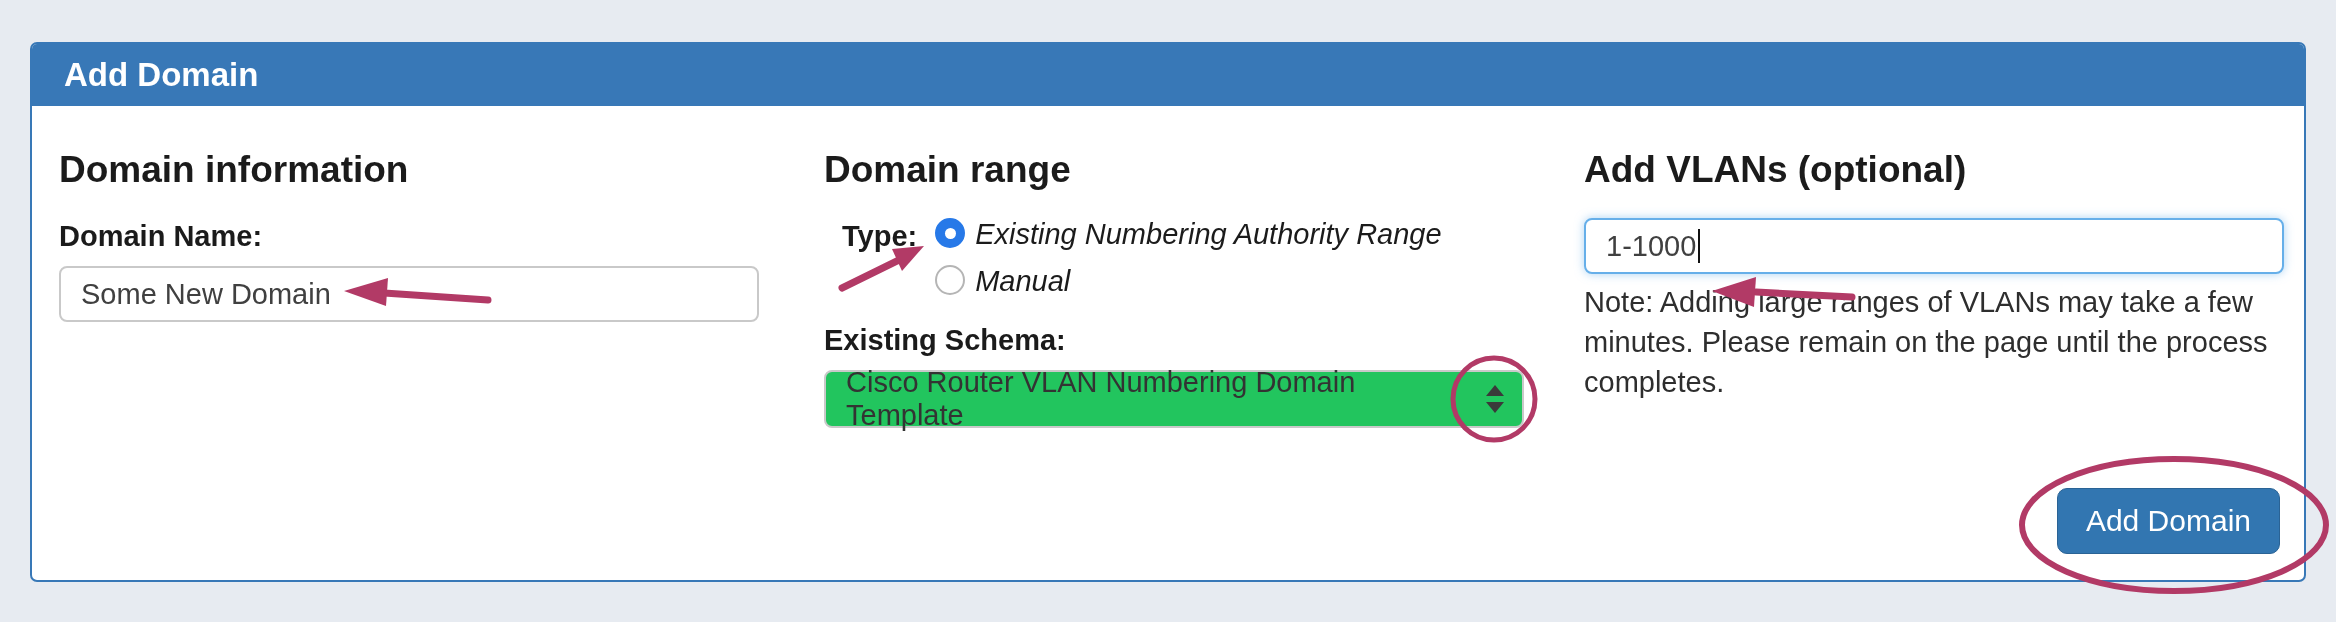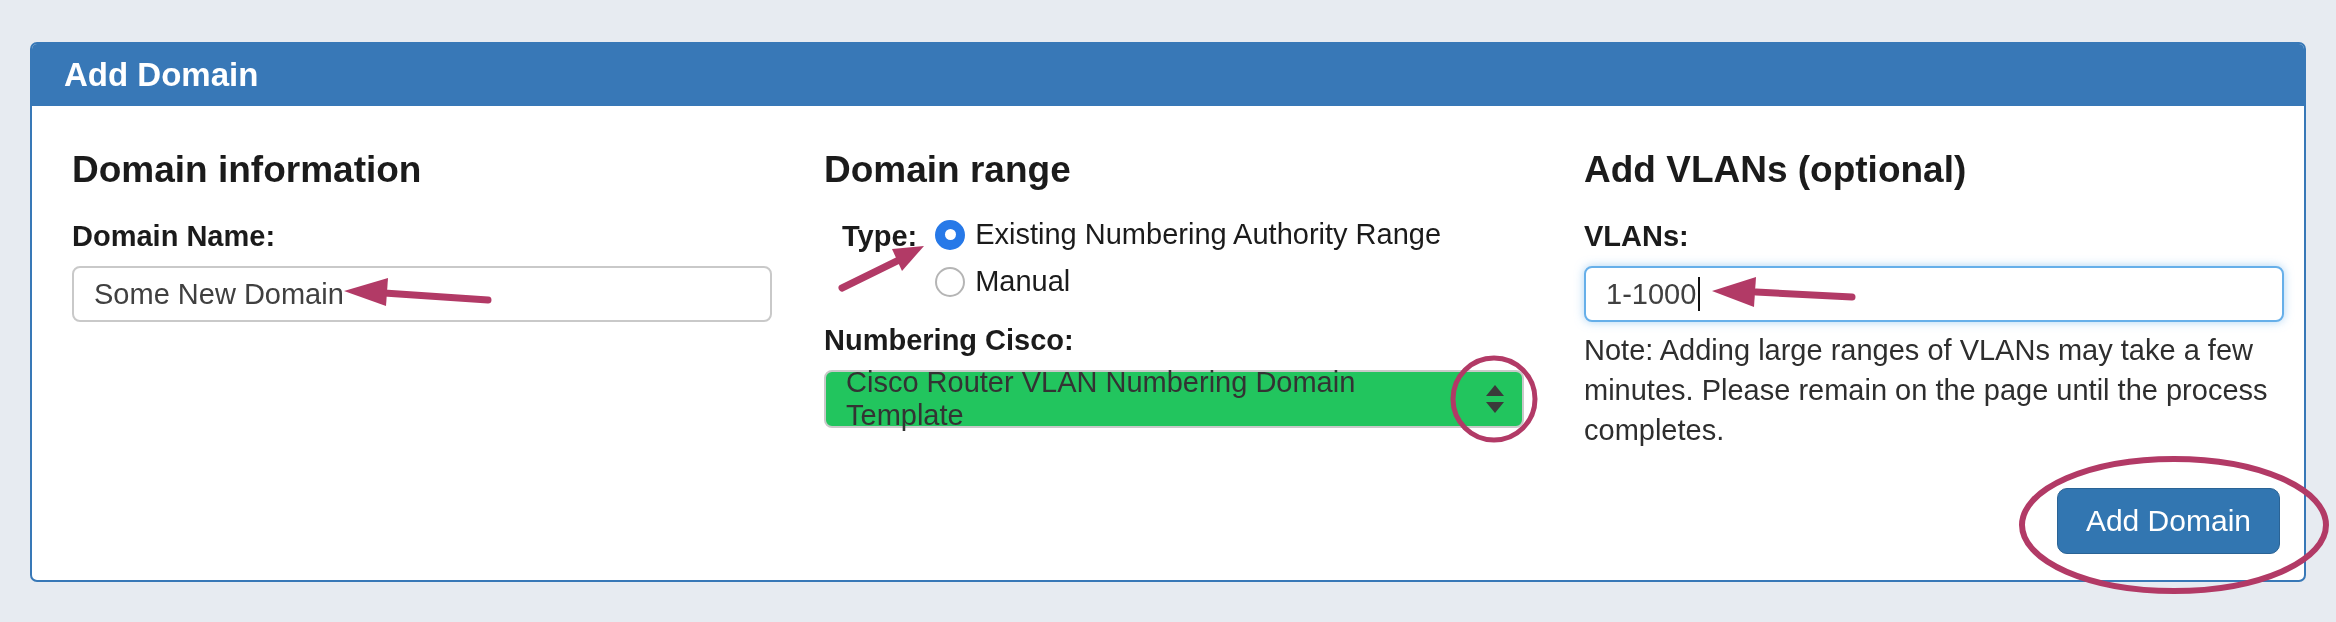--- a/index.html
+++ b/index.html
@@ -22,21 +22,21 @@
   .panel-header {
     height: 62px;
     background: var(--header-blue, #3878b7);
     display: flex; align-items: center;
     padding-left: 32px;
     color: #fff;
     font-size: 33px; font-weight: bold;
   }
   .panel-body { position: absolute; top: 64px; left: 0; right: 0; bottom: 0; }
   .col { position: absolute; top: 40px; width: 700px; }
-  .col-1 { left: 40px; }
+  .col-1 { left: 27px; }
   .col-2 { left: 792px; }
   .col-3 { left: 1552px; }
   .section-heading {
     font-size: 37px; font-weight: bold; line-height: 44px;
     margin: 0 0 26px 0; color: #1b1b1b;
   }
   .field-label {
     font-size: 29px; font-weight: bold; line-height: 36px;
     margin: 12px 0 12px 0; color: #1b1b1b;
   }
@@ -55,21 +55,21 @@
     border-color: var(--focus-blue, #66afe9);
     box-shadow: 0 0 10px rgba(102,175,233,.55);
   }
   .caret {
     display: inline-block; width: 2px; height: 34px;
     background: #111; margin-left: 2px; vertical-align: middle;
   }
   .type-row { display: flex; align-items: flex-start; }
   .type-row .field-label { margin: 0 18px 0 18px; }
   .radio-group { display: flex; flex-direction: column; gap: 14px; }
-  .radio-row { display: flex; align-items: center; cursor: pointer; }
+  .radio-row { display: flex; align-items: flex-start; cursor: pointer; font-style: italic; }
   .radio {
     width: 30px; height: 30px; border-radius: 50%;
     background: #fff; border: 2px solid #b5b5b5;
     position: relative; flex: 0 0 auto;
   }
   .radio.checked {
     background: var(--radio-blue, #2779e8);
     border-color: var(--radio-blue, #2779e8);
   }
   .radio.checked::after {
@@ -146,33 +146,32 @@
           <div class="radio-row">
             <span class="radio checked"></span>
             <span class="radio-label">Existing Numbering Authority Range</span>
           </div>
           <div class="radio-row">
             <span class="radio"></span>
             <span class="radio-label">Manual</span>
           </div>
         </div>
       </div>
-      <div class="field-label schema-label">Numbering Cisco:</div>
+      <div class="field-label schema-label">Existing Schema:</div>
       <div class="select-box">
         <span>Cisco Router VLAN Numbering Domain Template</span>
         <span class="select-chevrons">
           <span class="chev-up"></span>
           <span class="chev-down"></span>
         </span>
       </div>
     </div>
 
     <div class="col col-3">
       <h2 class="section-heading">Add VLANs (optional)</h2>
-      <div class="field-label">VLANs:</div>
       <div class="text-input focused">
         <span>1-1000</span>
           <span class="caret"></span>
       </div>
       <p class="note">Note: Adding large ranges of VLANs may take a few minutes. Please remain on the page until the process completes.</p>
     </div>
 
     <button class="add-domain-btn">Add Domain</button>
   </div>
 </div>

